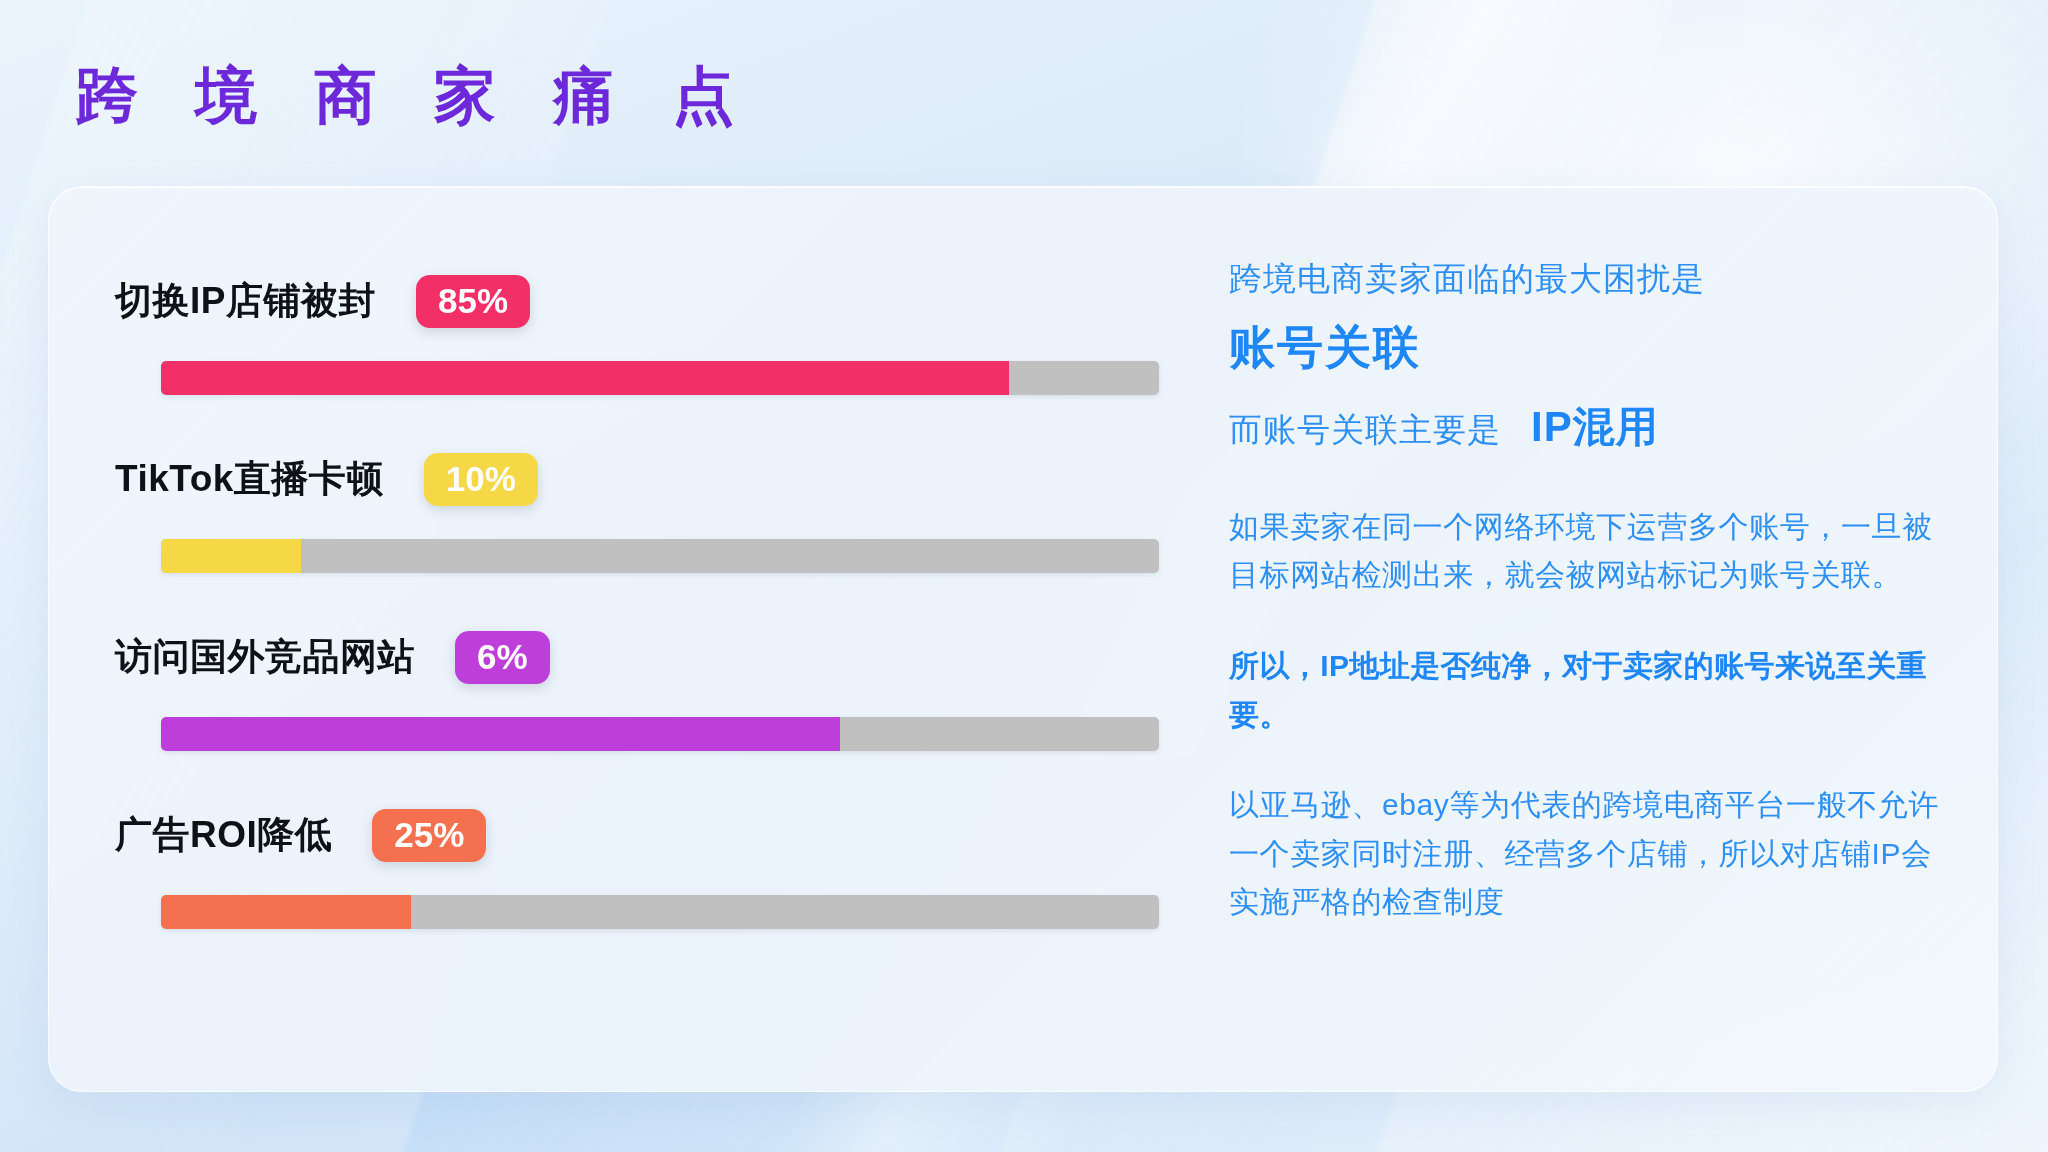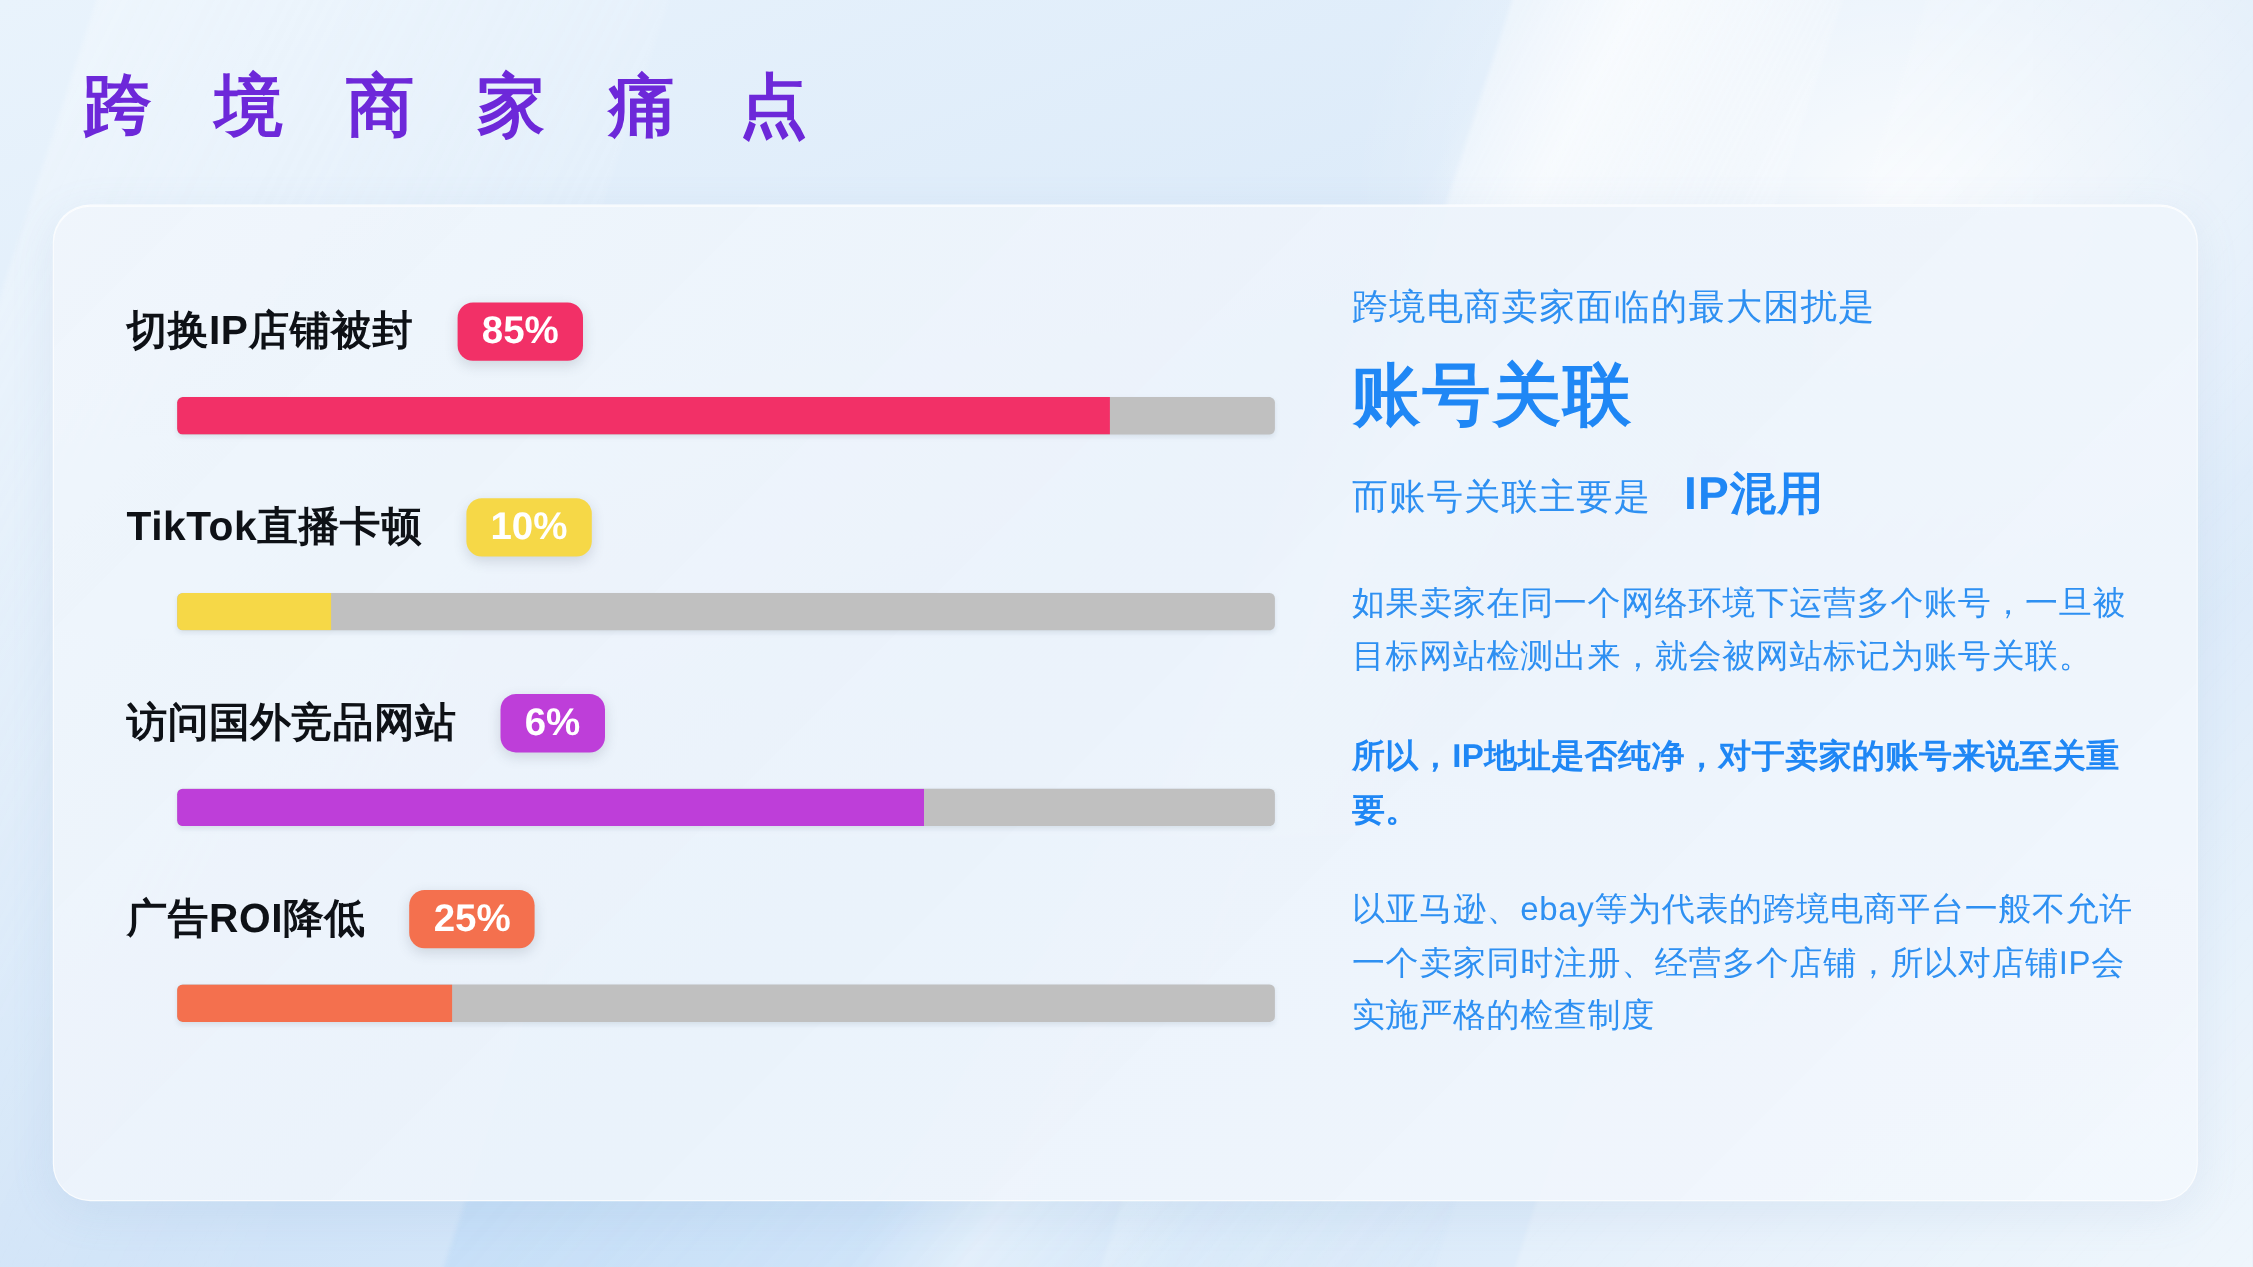--- a/index.html
+++ b/index.html
@@ -77,21 +77,21 @@
     box-shadow:0 2px 5px rgba(90,110,135,0.14);
   }
   .bar-fill { height:100%; border-radius:5px 0 0 5px; }
 
   
   .copy-pane {
     flex:1; padding:68px 43px 0 50px; color:#2e90f2;
   }
   .lead-1 { font-size:33px; line-height:1.45; letter-spacing:1px; }
   .lead-2 {
-    font-size:62px; font-weight:bold; letter-spacing:2px;
+    font-size:46px; font-weight:bold; letter-spacing:2px;
     margin-top:14px; color:#1f87f5;
   }
   .lead-3 {
     font-size:33px; letter-spacing:1px; margin-top:20px;
     display:flex; align-items:baseline; gap:30px;
   }
   .lead-3 .strong { font-size:42px; font-weight:bold; color:#1f87f5; letter-spacing:1px; }
 
   .para { font-size:30px; line-height:1.62; letter-spacing:.6px; }
   .para-1 { margin-top:48px; }

